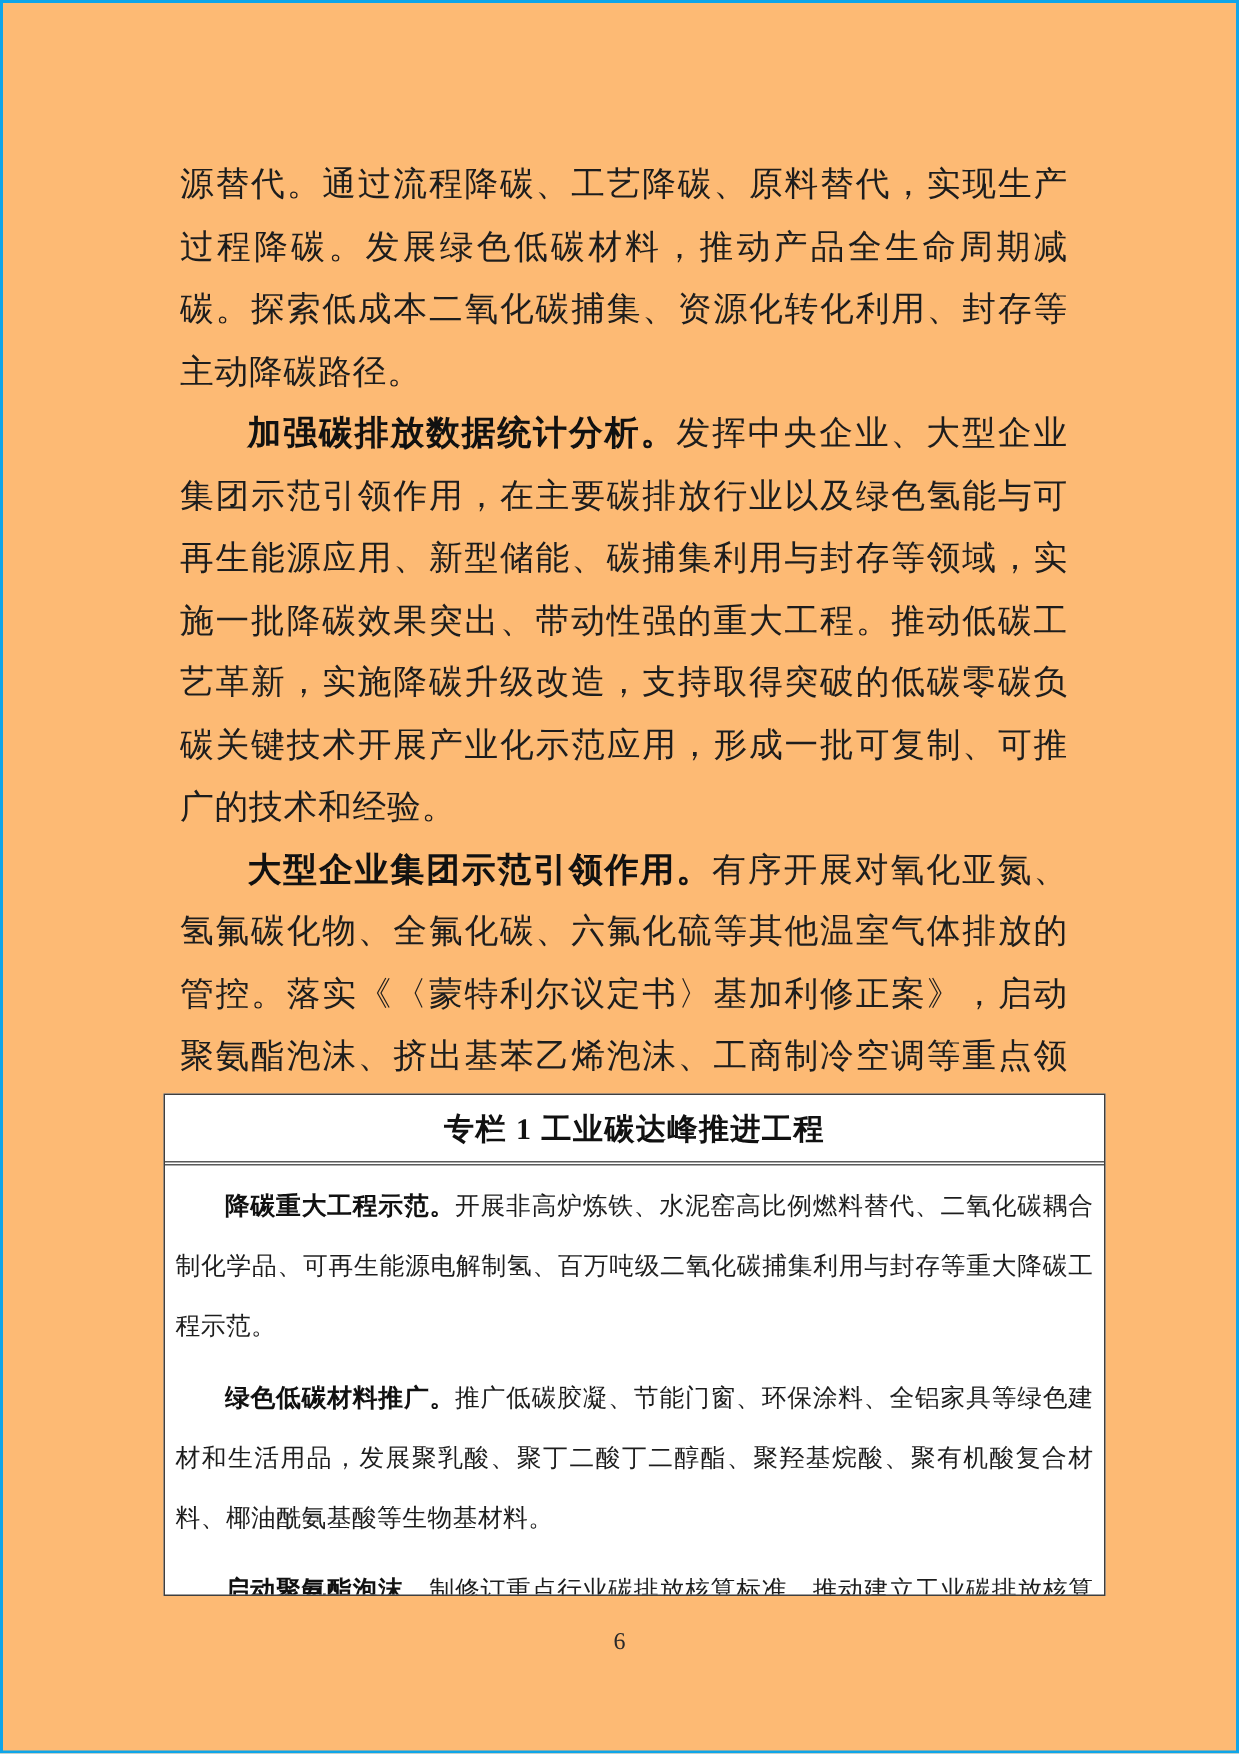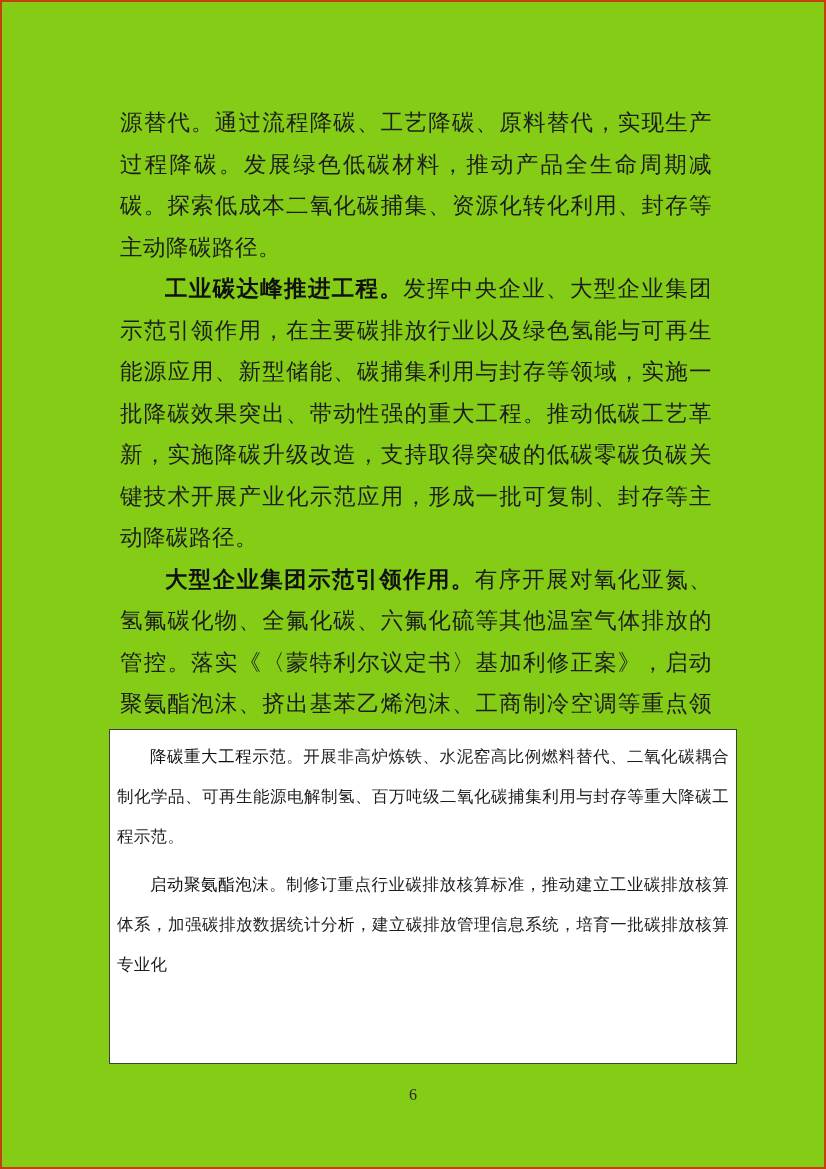--- a/index.html
+++ b/index.html
@@ -5,22 +5,22 @@
   html, body {
     margin: 0;
     padding: 0;
     background: #ffffff;
   }
   .page {
     position: relative;
     width: 826px;
     height: 1169px;
     box-sizing: border-box;
-    background: #84cc16;
-    border: 2px solid #c2410c;
+    background: #fdba74;
+    border: 2px solid #0ea5e9;
     font-family: "Liberation Serif", "DejaVu Serif", serif;
     color: #1d1d1d;
     overflow: hidden;
   }
   .body-text {
     position: absolute;
     left: 118px;
     top: 100px;
     width: 592px;
   }
@@ -71,46 +71,48 @@
     text-align: justify;
     text-justify: inter-character;
     word-break: break-all;
     text-indent: 2em;
     letter-spacing: 0.3px;
   }
   .box-para + .box-para {
     margin-top: 8px;
   }
   .box-para .lead {
-    font-weight: 400;
+    font-weight: 700;
     color: #111111;
   }
   .page-number {
     position: absolute;
     left: 0;
     top: 1084px;
     width: 100%;
     text-align: center;
     font-size: 16px;
     color: #2a2a2a;
   }
 </style>
 </head>
 <body>
 
 <div class="page">
 
   <div class="body-text">
     <p class="para continuation"><span class="lead"></span><span>源替代。通过流程降碳、工艺降碳、原料替代，实现生产过程降碳。发展绿色低碳材料，推动产品全生命周期减碳。探索低成本二氧化碳捕集、资源化转化利用、封存等主动降碳路径。</span></p>
-    <p class="para"><span class="lead">工业碳达峰推进工程。</span><span>发挥中央企业、大型企业集团示范引领作用，在主要碳排放行业以及绿色氢能与可再生能源应用、新型储能、碳捕集利用与封存等领域，实施一批降碳效果突出、带动性强的重大工程。推动低碳工艺革新，实施降碳升级改造，支持取得突破的低碳零碳负碳关键技术开展产业化示范应用，形成一批可复制、封存等主动降碳路径。</span></p>
+    <p class="para"><span class="lead">加强碳排放数据统计分析。</span><span>发挥中央企业、大型企业集团示范引领作用，在主要碳排放行业以及绿色氢能与可再生能源应用、新型储能、碳捕集利用与封存等领域，实施一批降碳效果突出、带动性强的重大工程。推动低碳工艺革新，实施降碳升级改造，支持取得突破的低碳零碳负碳关键技术开展产业化示范应用，形成一批可复制、可推广的技术和经验。</span></p>
     <p class="para"><span class="lead">大型企业集团示范引领作用。</span><span>有序开展对氧化亚氮、氢氟碳化物、全氟化碳、六氟化硫等其他温室气体排放的管控。落实《〈蒙特利尔议定书〉基加利修正案》，启动聚氨酯泡沫、挤出基苯乙烯泡沫、工商制冷空调等重点领域含氢氯氟烃淘汰管理计划，加强生产线改造、替代技术研究和替代路线选择，推动含氢氯氟烃削减。</span></p>
   </div>
 
   <div class="column-box">
+    <div class="box-title">专栏 1 工业碳达峰推进工程</div>
     <div class="box-body">
       <p class="box-para"><span class="lead">降碳重大工程示范。</span><span>开展非高炉炼铁、水泥窑高比例燃料替代、二氧化碳耦合制化学品、可再生能源电解制氢、百万吨级二氧化碳捕集利用与封存等重大降碳工程示范。</span></p>
+      <p class="box-para"><span class="lead">绿色低碳材料推广。</span><span>推广低碳胶凝、节能门窗、环保涂料、全铝家具等绿色建材和生活用品，发展聚乳酸、聚丁二酸丁二醇酯、聚羟基烷酸、聚有机酸复合材料、椰油酰氨基酸等生物基材料。</span></p>
       <p class="box-para"><span class="lead">启动聚氨酯泡沫。</span><span>制修订重点行业碳排放核算标准，推动建立工业碳排放核算体系，加强碳排放数据统计分析，建立碳排放管理信息系统，培育一批碳排放核算专业化</span></p>
     </div>
   </div>
 
   <div class="page-number">6</div>
 
 </div>
 
 </body></html>

